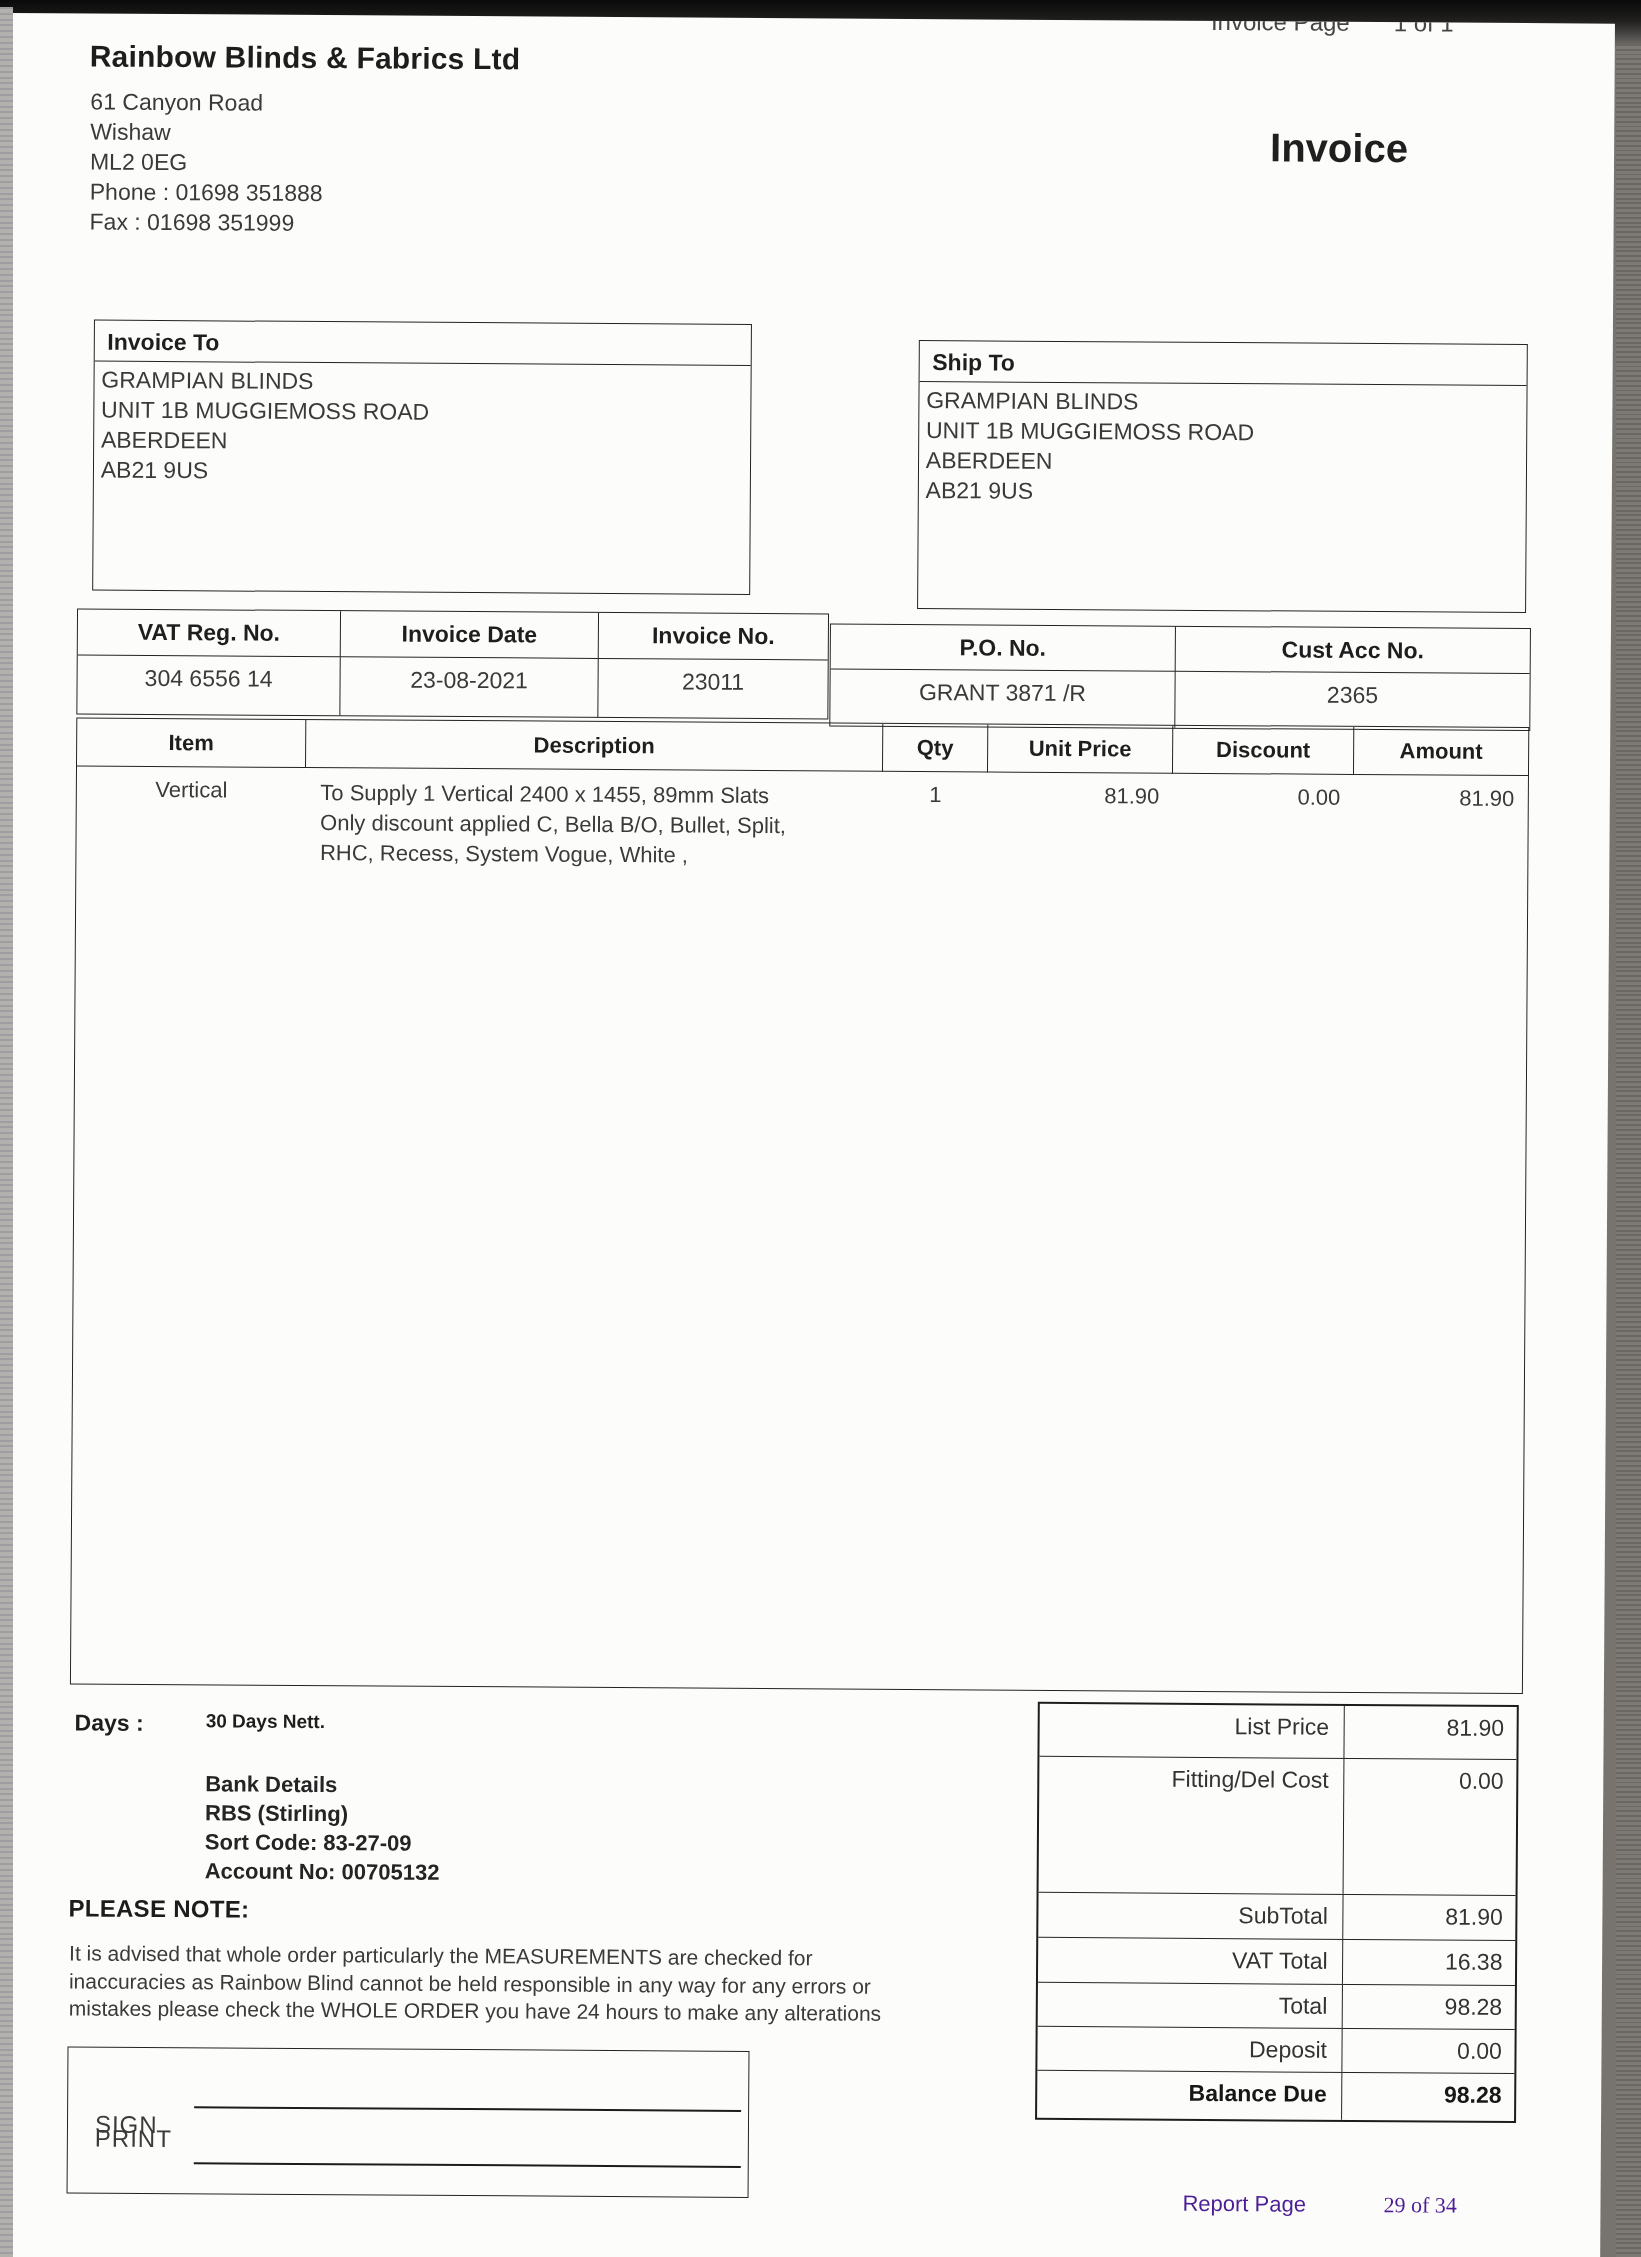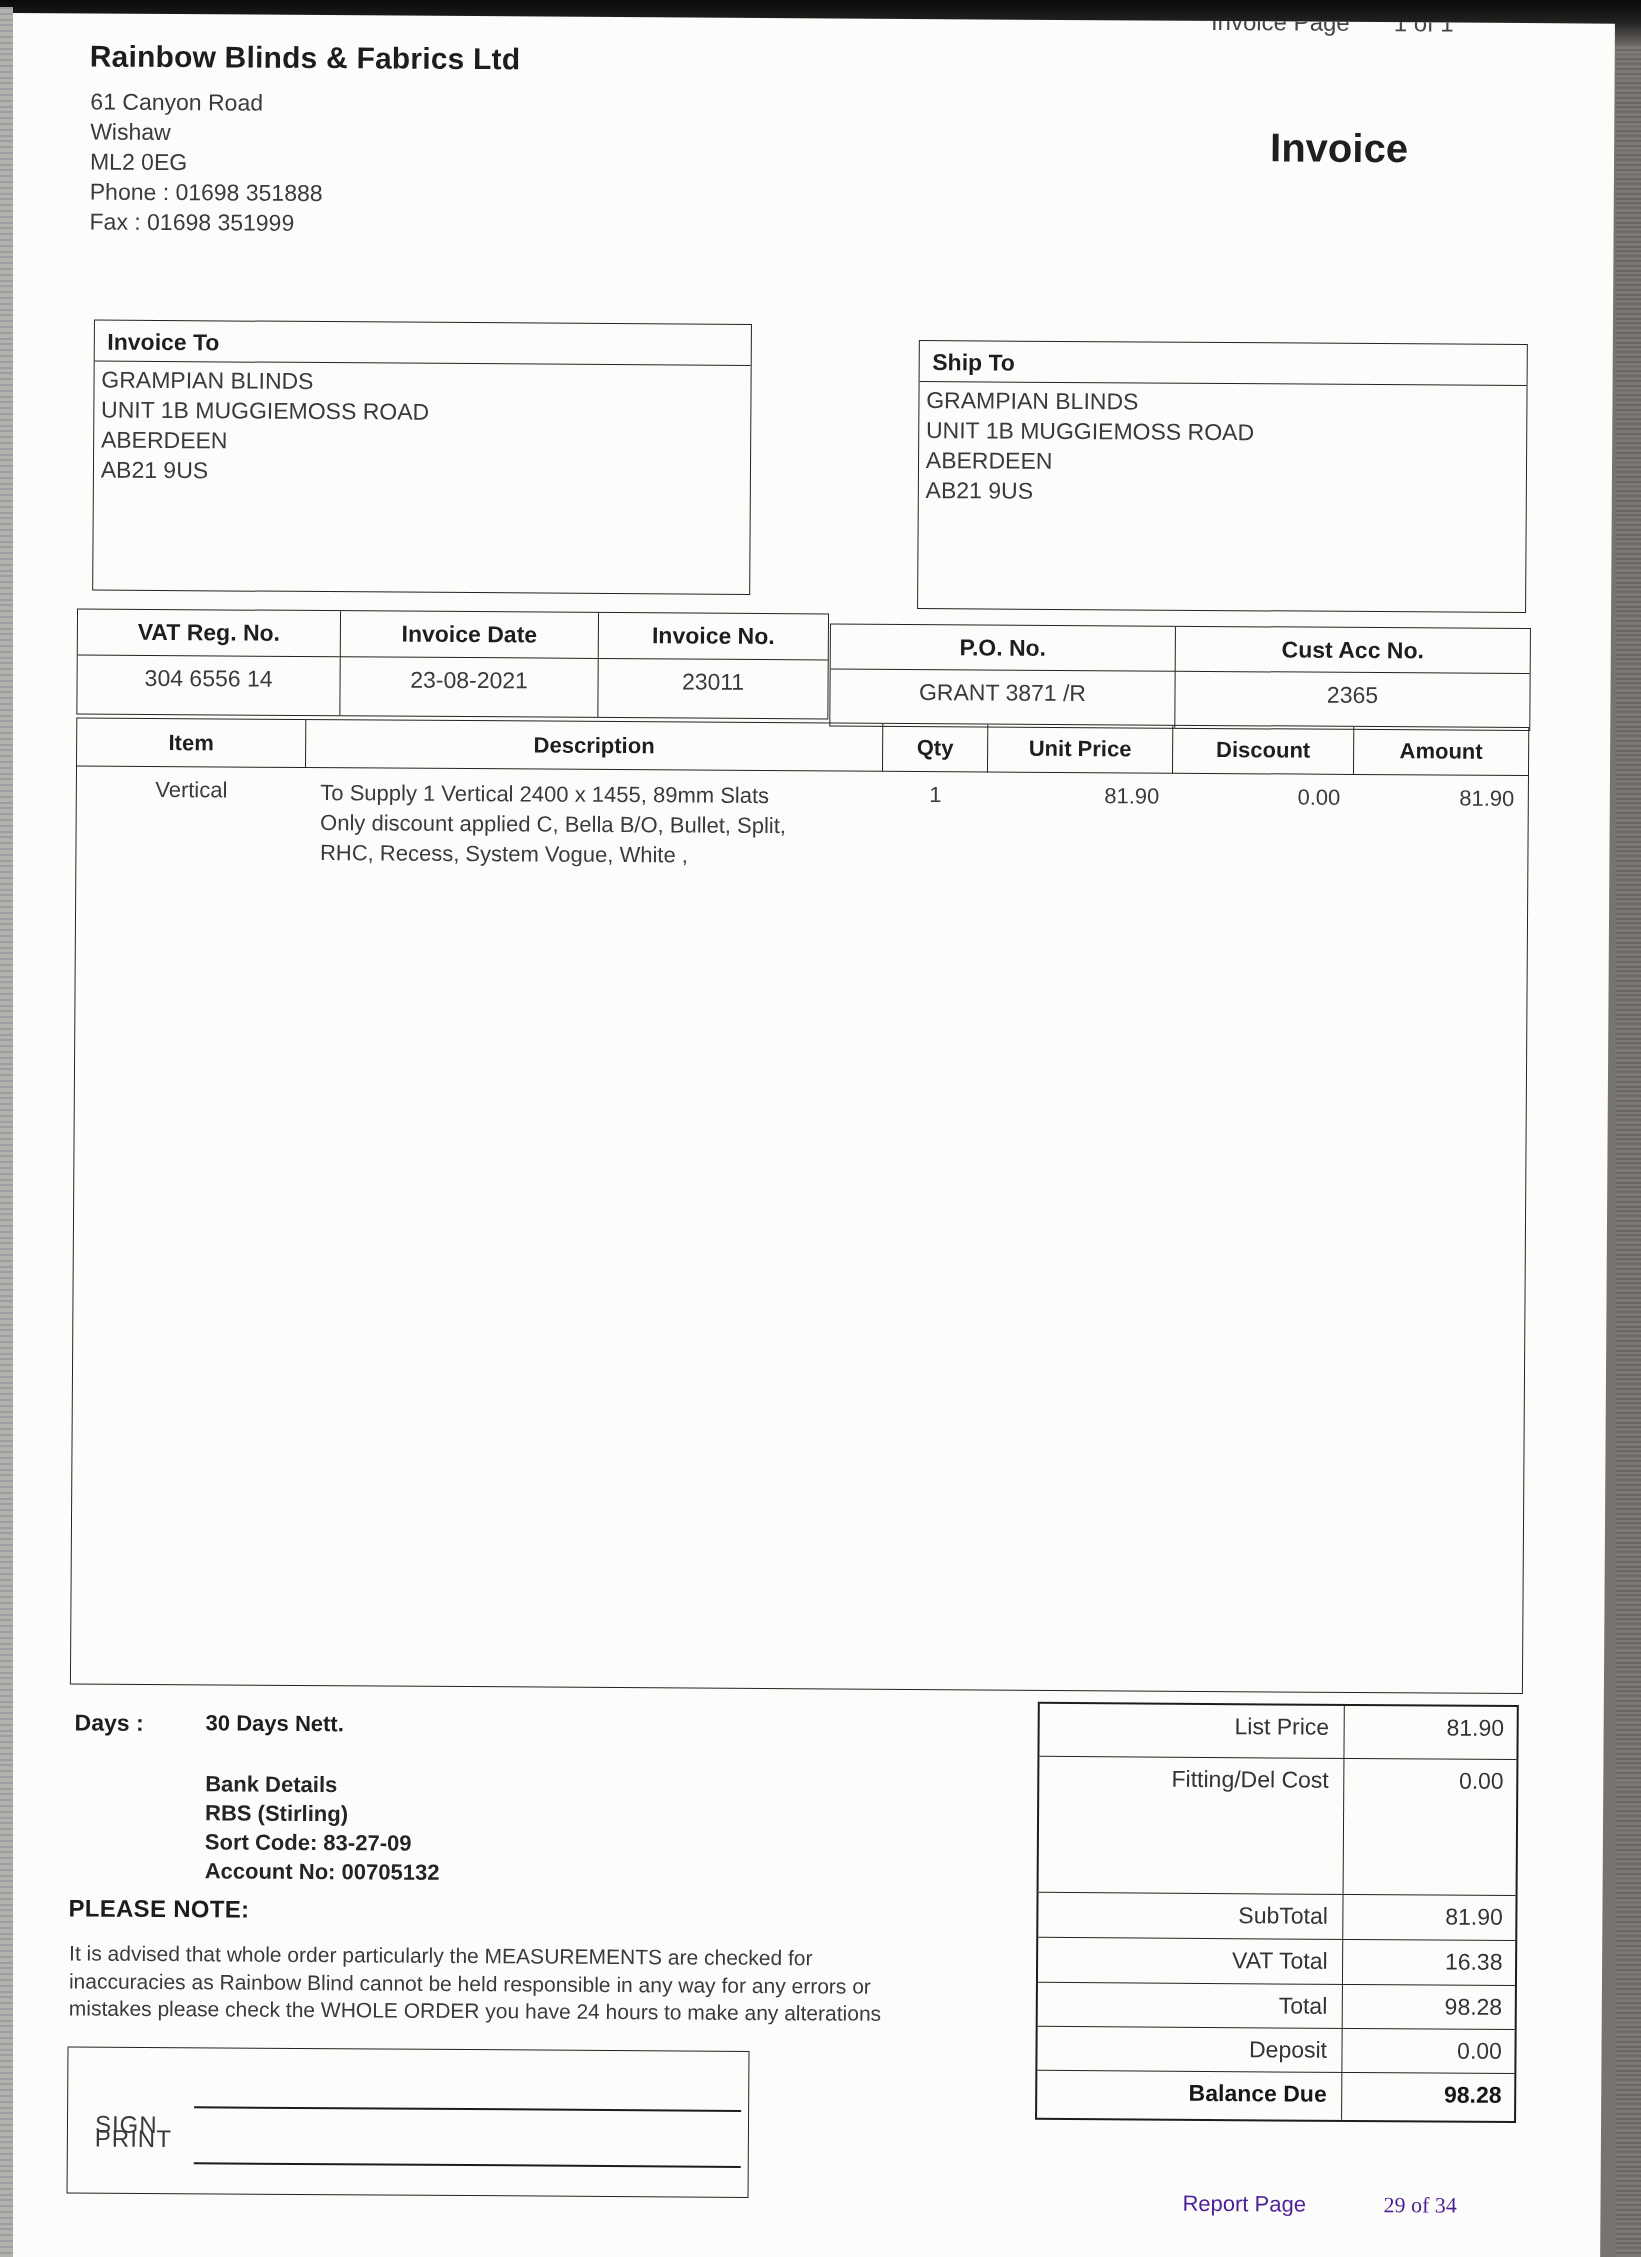--- a/index.html
+++ b/index.html
@@ -69,21 +69,21 @@
   }
   .items .hd { border-bottom:1.9px solid #242422; font-size:22px; }
   .items .bodycell { padding-top:9.7px; font-size:22px; color:#3a3a3a; }
   .items .c-item { display:flex; justify-content:center; }
   .items .c-desc { padding-left:14.5px; padding-right:9.7px; line-height:30px; }
   .items .c-qty  { display:flex; justify-content:center; }
   .items .num    { text-align:right; padding-right:13.5px; }
 
   
   .terms-label { left:75px;  top:1696px; font-size:23px; font-weight:700; color:#1e1e1e; }
-  .terms-value { left:206px; top:1696px; font-size:22px; font-weight:700; color:#1e1e1e; }
+  .terms-value { left:206px; top:1696px; font-size:19px; font-weight:700; color:#1e1e1e; }
   .bank { left:206px; top:1755px; font-size:22px; font-weight:700; color:#242424; line-height:29px; }
   .please-note { left:70px; top:1881px; font-size:24px; font-weight:700; color:#1c1c1c; letter-spacing:0.3px; }
   .note-body { left:71px; top:1926px; width:927px; font-size:21px; line-height:27.5px; color:#3a3a3a; }
 
   
   .totals { left:1038px; top:1682px; width:481px; border:2.9px solid #1d1d1c; }
   .trow { display:grid; grid-template-columns:305px 1fr; border-top:1.9px solid #242422; }
   .trow:first-child { border-top:none; }
   .trow .tl { border-right:1.9px solid #242422; text-align:right; padding:7.7px 14.5px 0 0; font-size:23px; color:#333; }
   .trow .tv { text-align:right; padding:7.7px 12.6px 0 0; font-size:23px; color:#333; }

